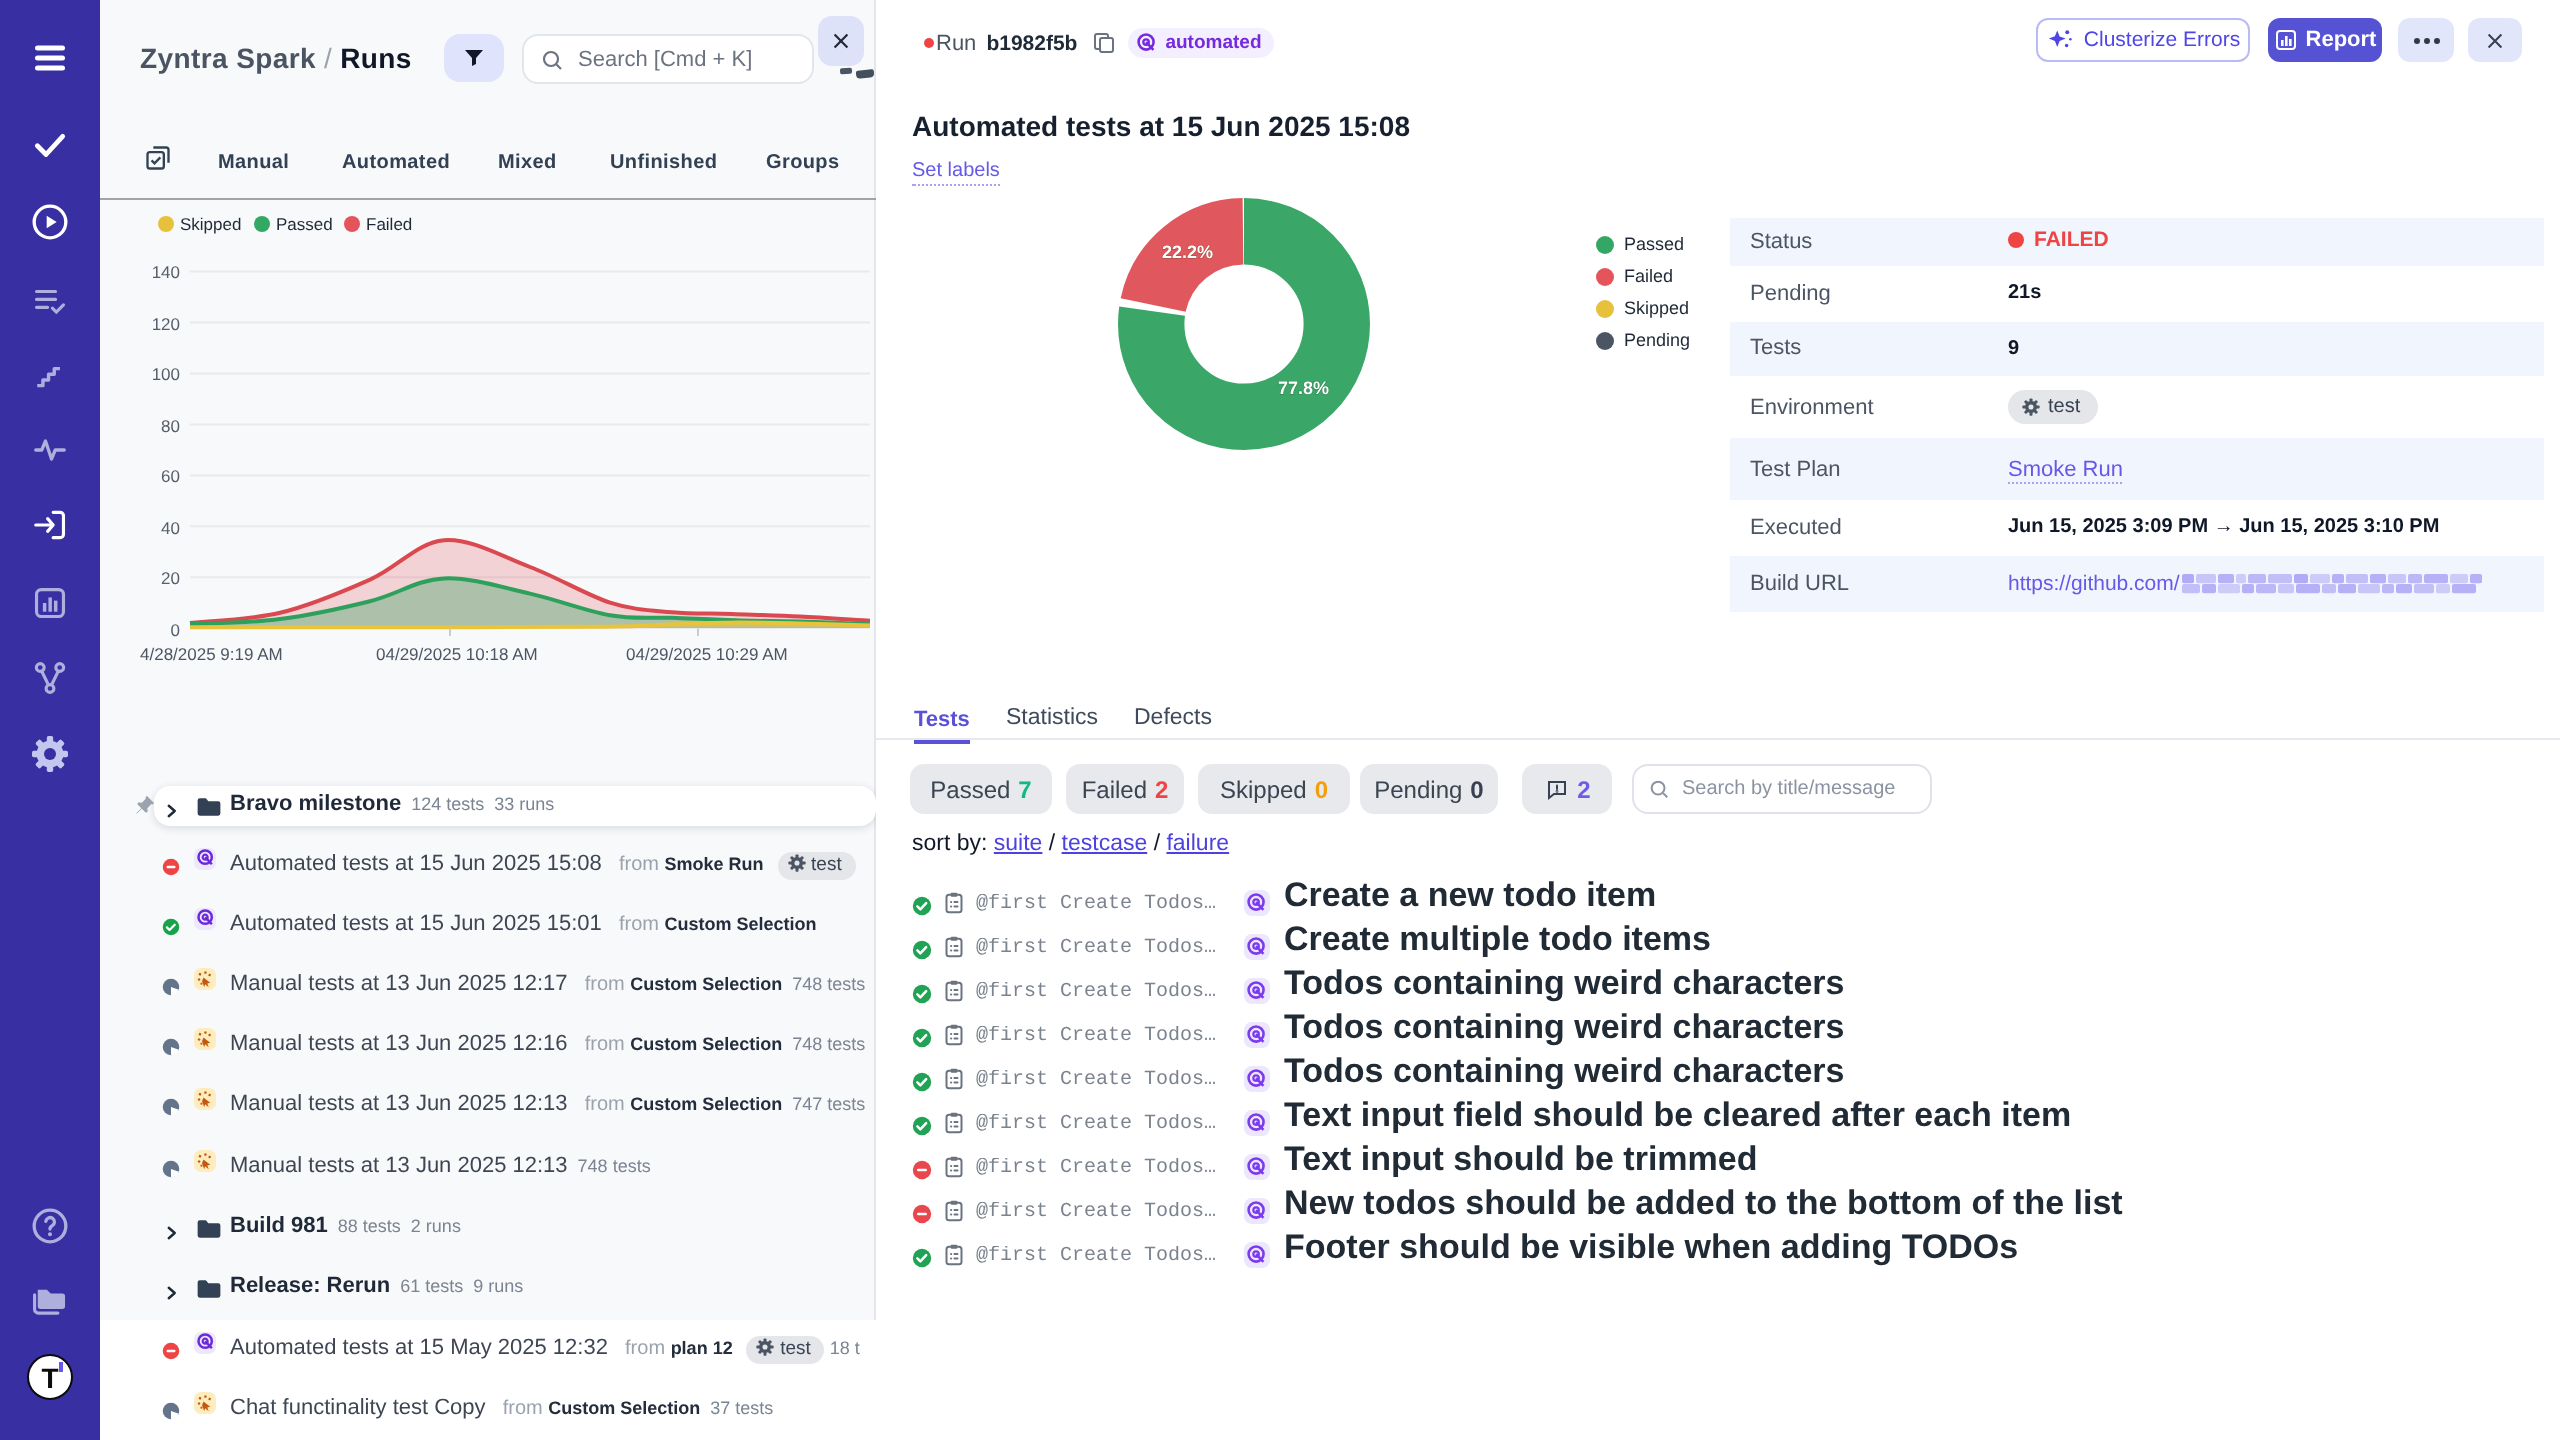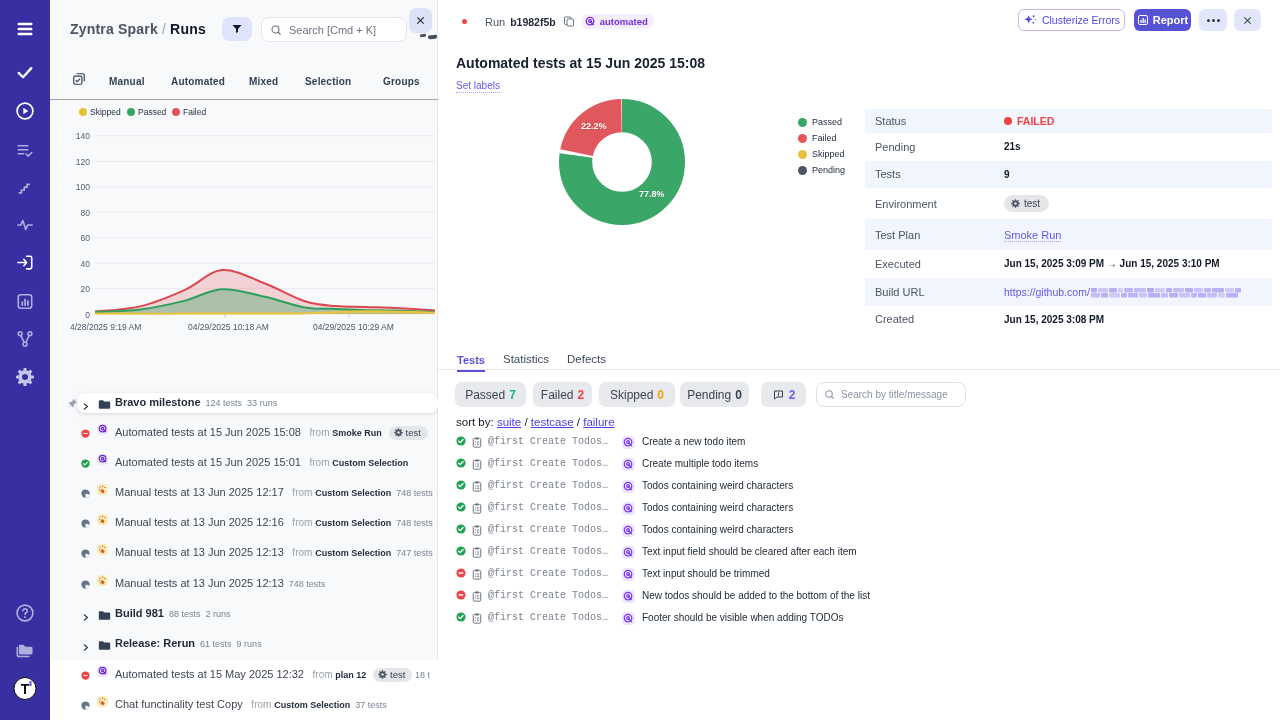--- a/index.html
+++ b/index.html
@@ -53,25 +53,25 @@
 .dotted{border-bottom:1px dotted #a9a2f2}
 .btabs{position:absolute;left:0px;top:351px;width:842px;height:19px;border-bottom:1px solid #e7e9ee}
 .btab{position:absolute;top:2px;font-size:11.5px;font-weight:400;color:#3f4a5a}
 .btab.act{color:#5b51d8;font-weight:bold;font-size:11px;border-bottom:2px solid #5b51d8;padding-bottom:4px;top:3px}
 .fchip{position:absolute;top:382px;height:25px;background:#e7e9ec;border-radius:7px;display:flex;align-items:center;justify-content:center;font-size:12px;color:#3b4552;gap:4px}
 .fchip b{font-weight:bold}
 .g{color:#10b981}.r{color:#ef4444}.o{color:#f59e0b}.d{color:#374151}.pu{color:#6d5ce7;font-weight:bold}
 .bsearch{position:absolute;left:378px;top:382px;width:150px;height:25px;border:1px solid #dfe2e8;border-radius:8px;background:#fff;display:flex;align-items:center;padding-left:7px;gap:6px;font-size:10px;color:#8b93a2;overflow:hidden;white-space:nowrap}
 .sortby{position:absolute;left:18px;top:416px;font-size:11.5px;color:#101828}
 .sortby a{color:#4d41e1;text-decoration:underline}
-.testrow{position:absolute;left:18px;height:22px;display:flex;align-items:flex-start;white-space:nowrap}
+.testrow{position:absolute;left:18px;height:22px;display:flex;align-items:flex-end;white-space:nowrap}
 .testrow .mono{font-family:"Liberation Mono",monospace;font-size:10px;color:#7b838e;width:126px;margin-left:5px;overflow:hidden}
 .testrow .clip{margin-left:5px;display:inline-flex}
 .testrow .aut{display:inline-flex;margin-left:8px}
-.testrow .tname{font-size:10px;font-weight:normal;color:#212b36;margin-left:7px}
+.testrow .tname{font-size:17px;font-weight:bold;color:#212b36;margin-left:7px}
 </style></head>
 <body>
 <div id="rail">
     <svg style="top:19px" width="20" height="20" viewBox="0 0 24 24">
       <g fill="#fff">
         <rect x="3" y="4.5" width="18" height="3" rx="1.5"></rect>
         <rect x="3" y="10.5" width="18" height="3" rx="1.5"></rect>
         <rect x="3" y="16.5" width="18" height="3" rx="1.5"></rect>
       </g>
     </svg>
@@ -168,21 +168,21 @@
     <div style="position:absolute;left:378px;top:34.5px;width:9px;height:3.5px;background:#434e5e;border-radius:1px 1px 2px 2px;transform:rotate(-6deg)"></div>
   <div class="ptabs">
     <svg style="position:absolute;left:22px;top:5px" width="14" height="14" viewBox="0 0 24 24" fill="none" stroke="#334155" stroke-width="2">
         <path d="M8 3h11a2 2 0 0 1 2 2v11"></path>
         <rect x="3" y="7" width="14" height="14" rx="2"></rect>
         <path d="M6.5 14l2.5 2.5 5-5"></path>
       </svg>
     <div class="ptab" style="left:59px">Manual</div>
     <div class="ptab" style="left:121px">Automated</div>
     <div class="ptab" style="left:199px">Mixed</div>
-    <div class="ptab" style="left:255px">Selection</div>
+    <div class="ptab" style="left:255px">Unfinished</div>
     <div class="ptab" style="left:333px">Groups</div>
   </div>
   <div class="lgd" style="left:29px"><span class="dot" style="background:#e7c13c"></span>Skipped</div>
   <div class="lgd" style="left:77px"><span class="dot" style="background:#32a862"></span>Passed</div>
   <div class="lgd" style="left:122px"><span class="dot" style="background:#e5545a"></span>Failed</div>
   <div id="chart"><svg width="388" height="200" viewBox="0 0 388 200">
         <line x1="45" y1="188.0" x2="385" y2="188.0" stroke="#e9eaed" stroke-width="1"></line>
         <line x1="45" y1="162.6" x2="385" y2="162.6" stroke="#e9eaed" stroke-width="1"></line>
         <line x1="45" y1="137.1" x2="385" y2="137.1" stroke="#e9eaed" stroke-width="1"></line>
         <line x1="45" y1="111.7" x2="385" y2="111.7" stroke="#e9eaed" stroke-width="1"></line>
@@ -410,21 +410,21 @@
             <rect x="6" y="17" width="2.5" height="2.5"></rect>
           </g>
         </svg>
       </span>
       <span class="rr-t">Chat functinality test Copy<span class="rr-from"> &nbsp;from </span><span class="rr-src">Custom Selection</span><span class="rr-meta">&nbsp; 37 tests</span></span>
     </div>
 </div>
 <div id="main">
   <div class="runline">
       <span style="width:5px;height:5px;border-radius:50%;background:#ef4444;display:inline-block"></span>
-      <span style="margin-left:18px;font-size:11px;color:#4b5563">Run</span>
+      <span style="margin-left:1px;font-size:11px;color:#4b5563">Run</span>
       <span class="runid" style="margin-left:5px">b1982f5b</span>
     <svg style="margin-left:7px" width="12" height="13" viewBox="0 0 24 24" fill="none" stroke="#6b7280" stroke-width="2">
         <rect x="8" y="7" width="13" height="14" rx="2"></rect>
         <path d="M16 7V5a2 2 0 0 0-2-2H5a2 2 0 0 0-2 2v11a2 2 0 0 0 2 2h3"></path>
       </svg>
     <span class="autochip" style="margin-left:6px"><svg style="margin-right:4px" width="11" height="11" viewBox="0 0 24 24" fill="none" stroke="#7729dd" stroke-width="2.8">
           <circle cx="11" cy="11" r="8.2"></circle>
           <path d="M11 11l8 8.5"></path>
           <circle cx="11" cy="11" r="3" stroke-width="2.5"></circle>
         </svg>automated</span>
@@ -533,24 +533,20 @@
           <rect x="70" y="5" width="7" height="4.6" rx="1" fill="rgba(124,108,240,0.4)"></rect>
           <rect x="78" y="5" width="9" height="4.6" rx="1" fill="rgba(124,108,240,0.5)"></rect>
           <rect x="88" y="5" width="11" height="4.6" rx="1" fill="rgba(124,108,240,0.35)"></rect>
           <rect x="100" y="5" width="6" height="4.6" rx="1" fill="rgba(124,108,240,0.45)"></rect>
           <rect x="107" y="5" width="8" height="4.6" rx="1" fill="rgba(124,108,240,0.5)"></rect>
           <rect x="116" y="5" width="10" height="4.6" rx="1" fill="rgba(124,108,240,0.4)"></rect>
           <rect x="127" y="5" width="7" height="4.6" rx="1" fill="rgba(124,108,240,0.3)"></rect>
           <rect x="135" y="5" width="12" height="4.6" rx="1" fill="rgba(124,108,240,0.5)"></rect>
         </svg></span>
     </div>
-<div class="trow" style="top:305.5px;height:27.5px">
-      <span class="lab">Created</span>
-      <span class="val" style="font-size:10px">Jun 15, 2025 3:08 PM</span>
-    </div>
 
   <div class="btabs">
     <div class="btab act" style="left:19px">Tests</div>
     <div class="btab" style="left:65px">Statistics</div>
     <div class="btab" style="left:129px">Defects</div>
   </div>
   <div class="fchip" style="left:17px;width:71px">Passed <b class="g">7</b></div>
   <div class="fchip" style="left:95px;width:59px">Failed <b class="r">2</b></div>
   <div class="fchip" style="left:161px;width:76px">Skipped <b class="o">0</b></div>
   <div class="fchip" style="left:242px;width:69px">Pending <b class="d">0</b></div>

